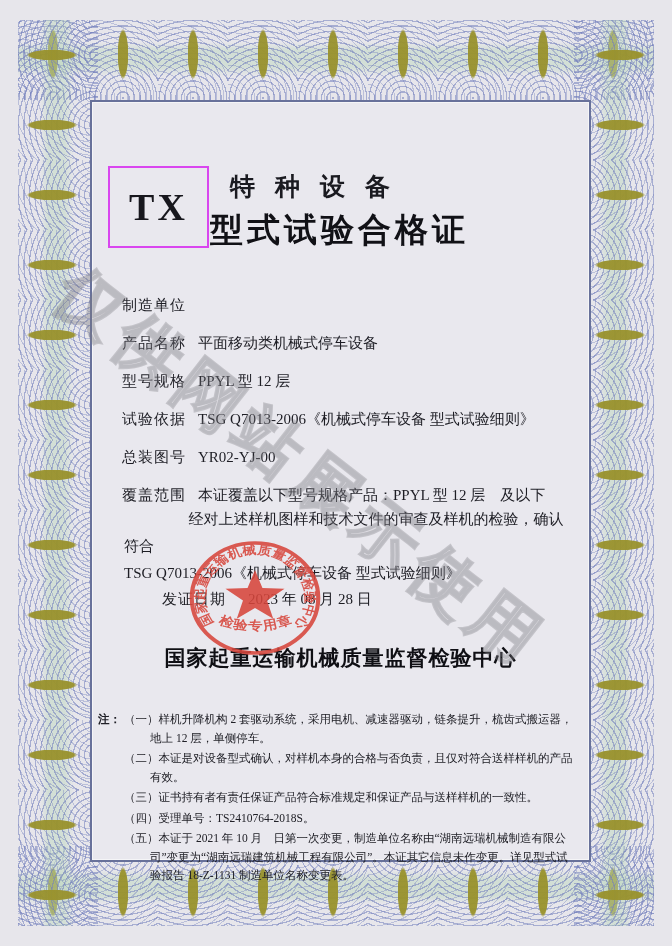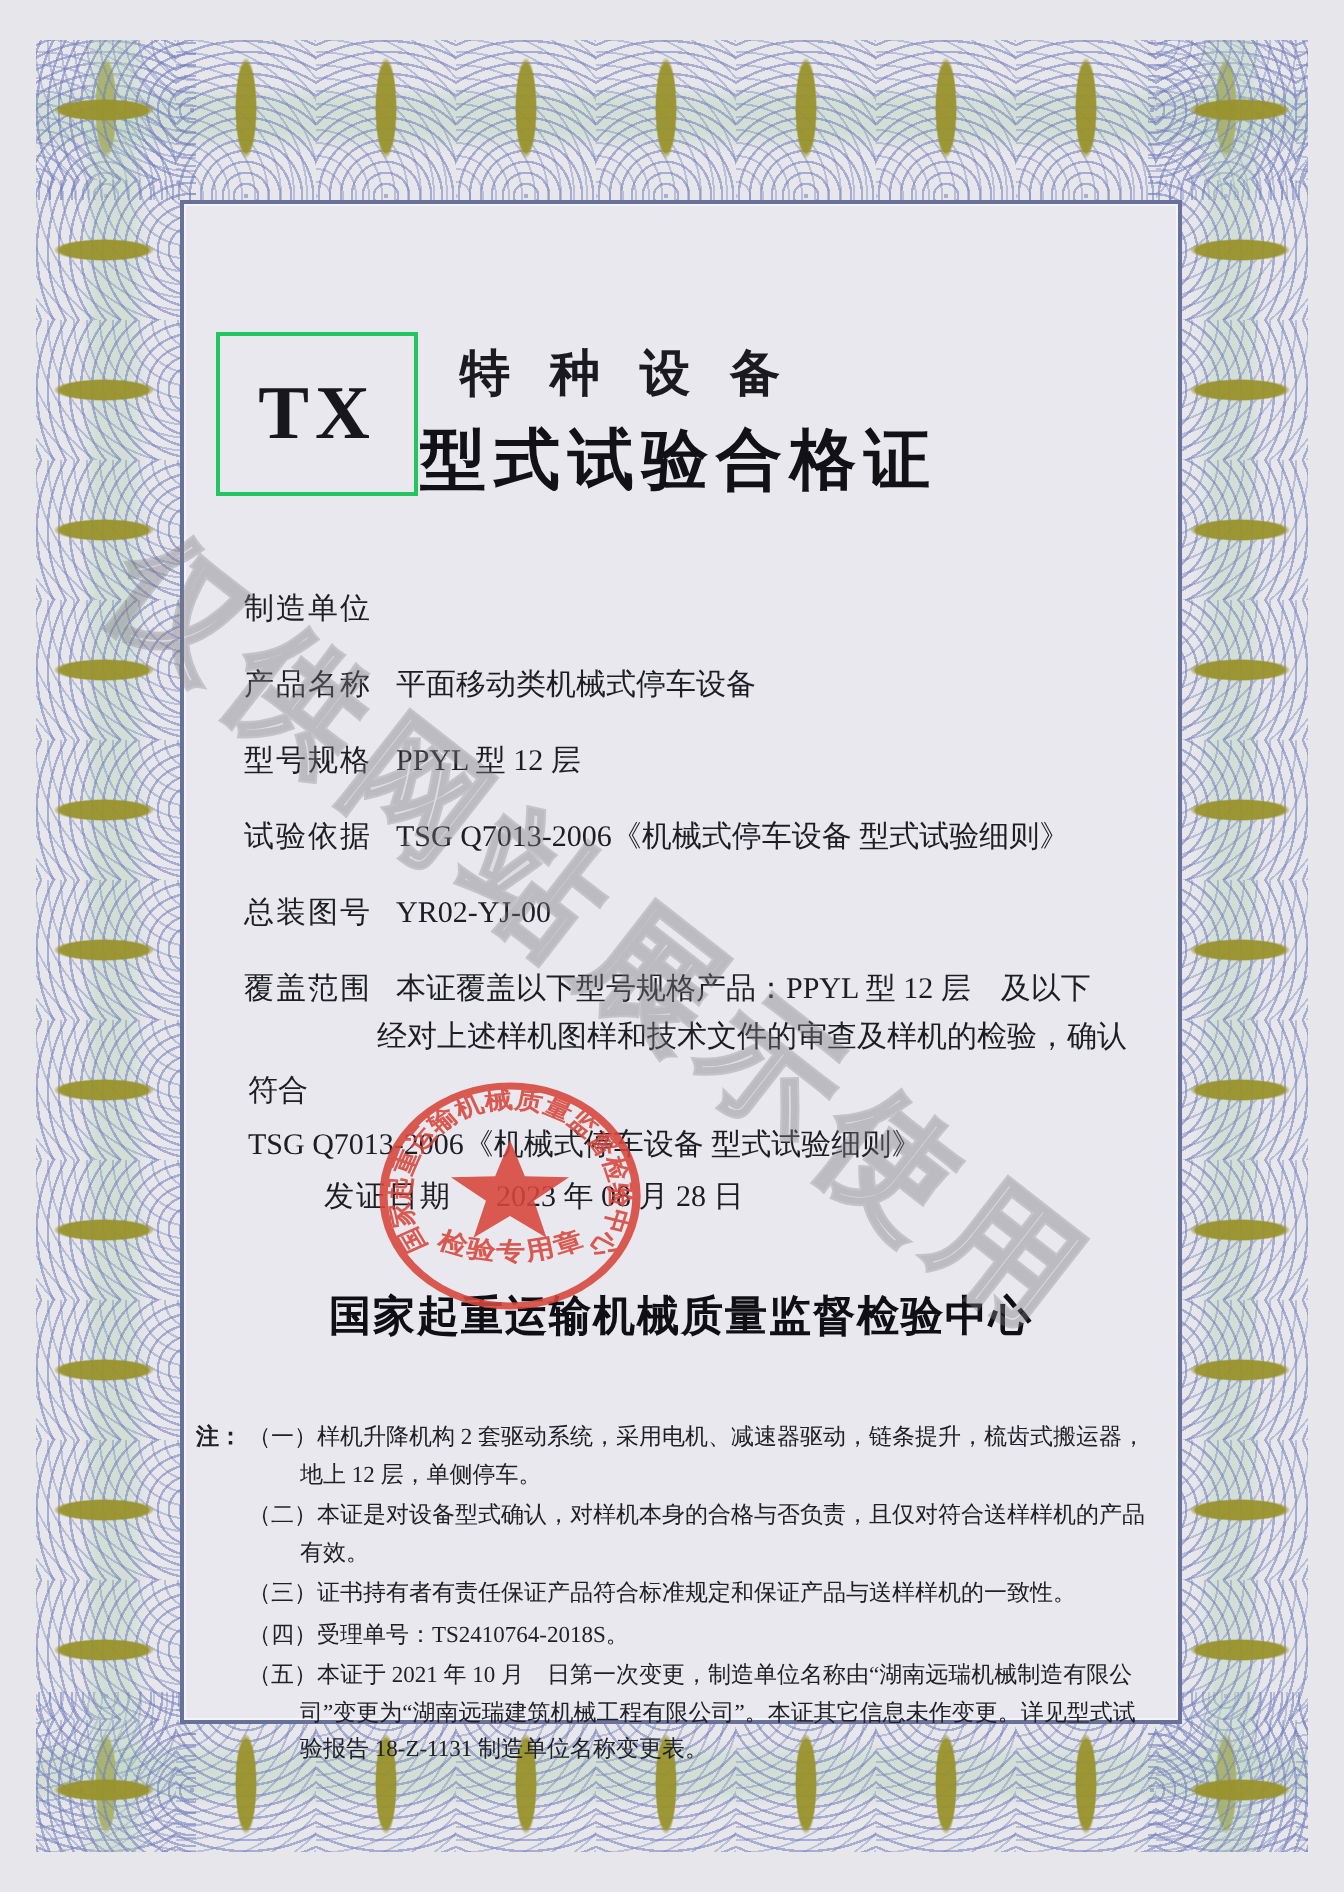--- a/index.html
+++ b/index.html
@@ -53,21 +53,21 @@
     background-repeat:repeat-y,repeat-y,repeat-y,no-repeat;
   }
   
   .panel{
     position:absolute;left:90px;top:100px;width:497px;height:758px;z-index:2;
     background:#e9e8ee;border:2px solid #68719a;
     box-shadow:inset 0 0 0 1px rgba(255,255,255,.55);
   }
   .tx-box{
     position:absolute;left:16px;top:64px;width:97px;height:78px;
-    border:2px solid #22c55e;display:flex;align-items:center;justify-content:center;
+    border:2px solid #d946ef;display:flex;align-items:center;justify-content:center;
     font-size:38px;font-weight:bold;letter-spacing:3px;color:#17171d;
   }
   .head-titles{position:absolute;left:118px;right:36px;top:68px;text-align:left;}
   .head-small{font-size:25px;letter-spacing:20px;text-indent:20px;color:#1a1a20;font-weight:600;}
   .head-title{margin-top:5px;font-size:33px;font-weight:bold;letter-spacing:4px;color:#111116;white-space:nowrap;}
   .cert-no{position:absolute;left:118px;right:36px;top:160px;text-align:center;font-size:16px;letter-spacing:1.5px;color:#22222a;}
   .fields{position:absolute;left:30px;right:16px;top:192px;}
   .field-row{display:flex;margin-bottom:15px;font-size:15px;line-height:23px;}
   .f-label{flex:0 0 76px;letter-spacing:1px;color:#1d1d24;}
   .f-value{flex:1;white-space:nowrap;color:#1d1d24;}

